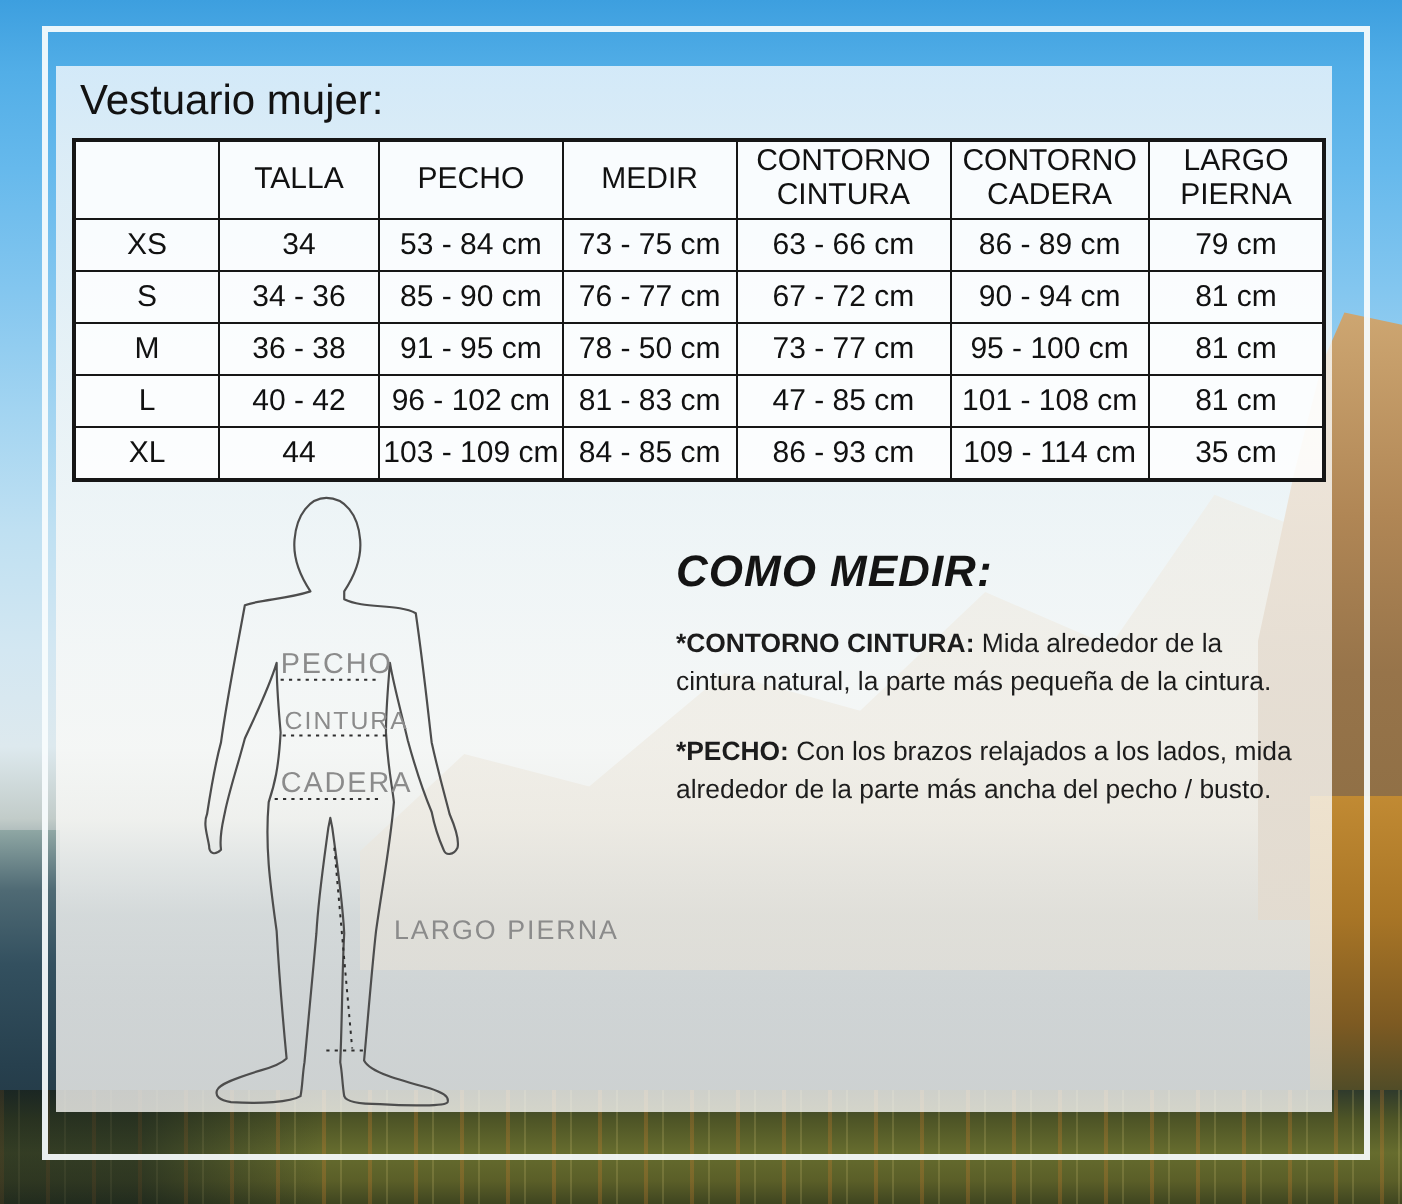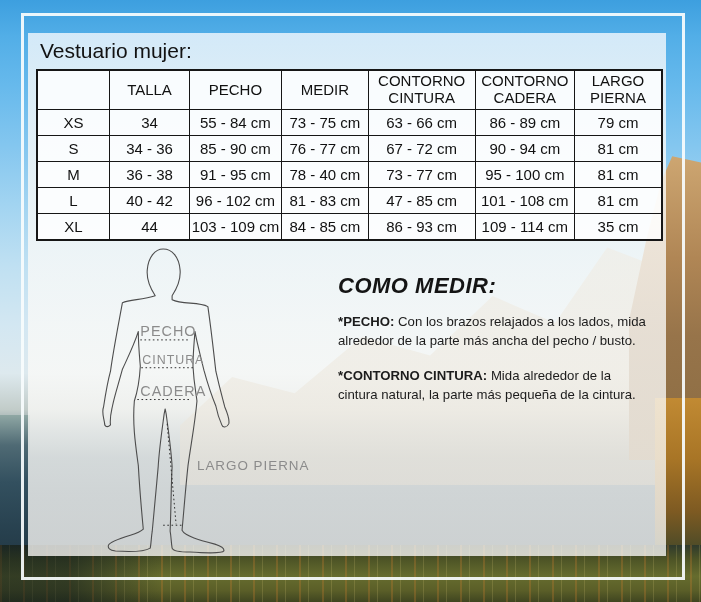--- a/index.html
+++ b/index.html
@@ -92,40 +92,40 @@
           <th>MEDIR</th>
           <th>CONTORNO CINTURA</th>
           <th>CONTORNO CADERA</th>
           <th>LARGO PIERNA</th>
         </tr>
       </thead>
       <tbody>
         <tr>
           <td>XS</td>
           <td>34</td>
-          <td>55 - 84 cm</td>
+          <td>53 - 84 cm</td>
           <td>73 - 75 cm</td>
           <td>63 - 66 cm</td>
           <td>86 - 89 cm</td>
           <td>79 cm</td>
         </tr>
         <tr>
           <td>S</td>
           <td>34 - 36</td>
           <td>85 - 90 cm</td>
           <td>76 - 77 cm</td>
           <td>67 - 72 cm</td>
           <td>90 - 94 cm</td>
           <td>81 cm</td>
         </tr>
         <tr>
           <td>M</td>
           <td>36 - 38</td>
           <td>91 - 95 cm</td>
-          <td>78 - 40 cm</td>
+          <td>78 - 50 cm</td>
           <td>73 - 77 cm</td>
           <td>95 - 100 cm</td>
           <td>81 cm</td>
         </tr>
         <tr>
           <td>L</td>
           <td>40 - 42</td>
           <td>96 - 102 cm</td>
           <td>81 - 83 cm</td>
           <td>47 - 85 cm</td>
@@ -175,21 +175,21 @@
         </g>
         <text class="fig-label" x="55" y="92" font-size="14.5">PECHO</text>
         <text class="fig-label" x="57" y="120" font-size="12.5" letter-spacing="0.5">CINTURA</text>
         <text class="fig-label" x="55" y="152" font-size="14.5">CADERA</text>
         <text class="fig-label" x="112" y="226" font-size="13.5" letter-spacing="0.5">LARGO PIERNA</text>
       </svg>
     </div>
 
     <div class="measure">
       <h2>COMO MEDIR:</h2>
+      <p><b>*CONTORNO CINTURA:</b><span> Mida alrededor de la cintura natural, la parte más pequeña de la cintura.</span></p>
       <p><b>*PECHO:</b><span> Con los brazos relajados a los lados, mida alrededor de la parte más ancha del pecho / busto.</span></p>
-      <p><b>*CONTORNO CINTURA:</b><span> Mida alrededor de la cintura natural, la parte más pequeña de la cintura.</span></p>
     </div>
 
   </div>
 
   <div class="frame"></div>
 
 </div>
 
 </body></html>

